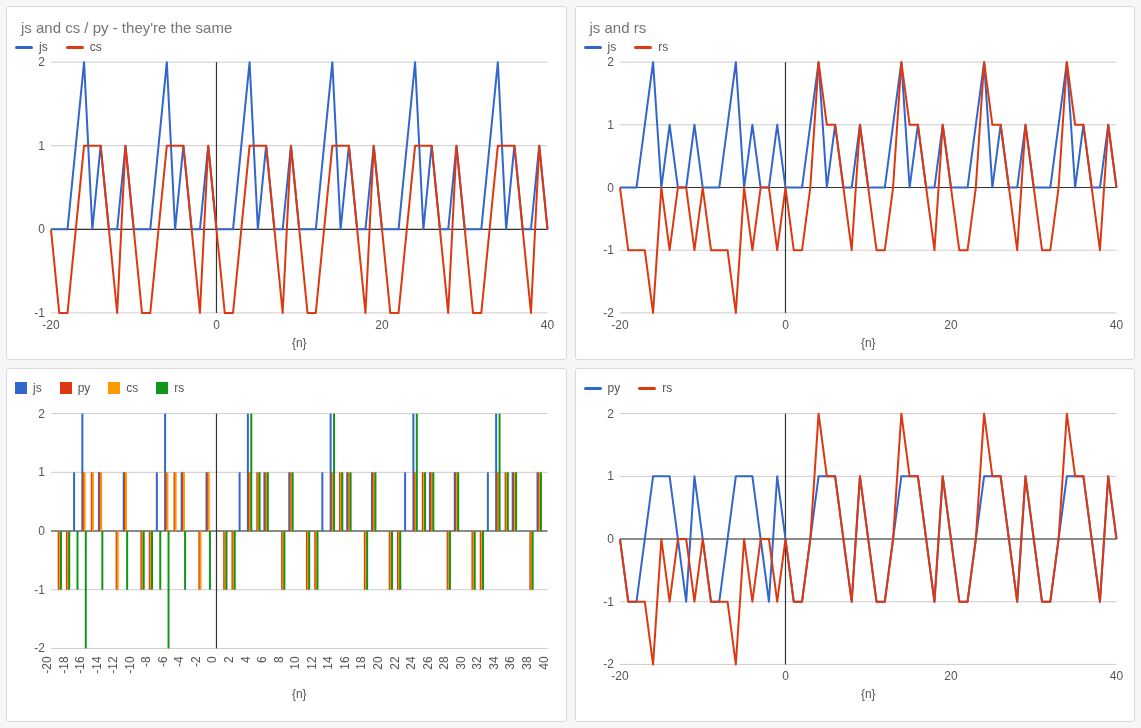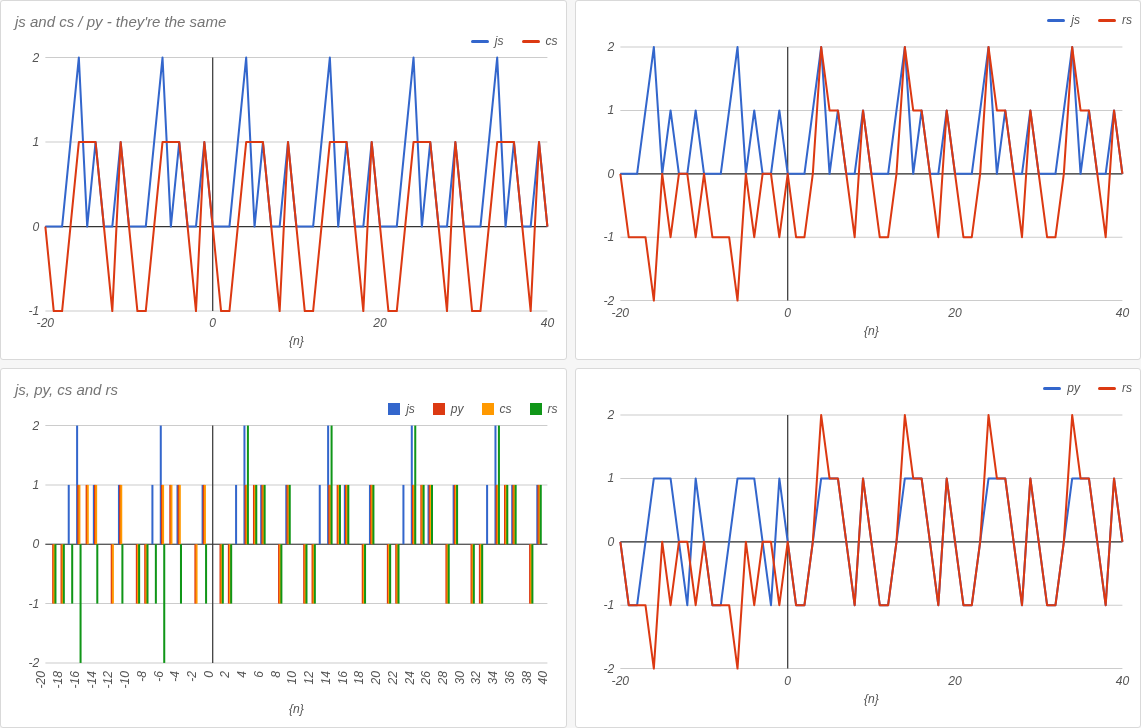--- a/index.html
+++ b/index.html
@@ -6,46 +6,45 @@
     margin:0;
     padding:0;
     background:#ffffff;
     font-family:Arial, Helvetica, sans-serif;
     color:#555;
   }
   .sheet{
     width:1141px;
     height:728px;
     box-sizing:border-box;
-    padding:0;
+    padding:6px;
     display:grid;
     grid-template-columns:1fr 1fr;
     grid-template-rows:1fr 1fr;
     gap:8px;
     background:#f6f6f6;
-    font-style:italic;
   }
   .card{
     background:#ffffff;
     border:1px solid #d9d9d9;
     border-radius:3px;
     box-sizing:border-box;
     padding:12px 8px 6px 8px;
     display:flex;
     flex-direction:column;
     position:relative;
   }
   .title{
     font-size:15px;
     color:#757575;
     margin:0 0 4px 6px;
   }
   .legend{
     display:flex;
-    justify-content:flex-end;
+    justify-content:flex-start;
     gap:18px;
     font-size:12px;
     color:#555;
     margin-bottom:2px;
   }
   .legend span{display:flex;align-items:center;gap:6px;}
   .lkey{width:18px;height:3px;border-radius:2px;display:inline-block;}
   .lkey.sq{width:12px;height:12px;border-radius:0;}
   .plot{flex:1;position:relative;}
   .plot svg{width:100%;height:100%;display:block;}
@@ -85,20 +84,21 @@
             <text font-size="12" fill="#555" x="367.3333333333333" y="273" text-anchor="middle">20</text>
             <text font-size="12" fill="#555" x="533" y="273" text-anchor="middle">40</text>
             <text x="284.5" y="291" text-anchor="middle" class="xlabel">{n}</text>
             <path d="M36 173.33333333333334L44.28333333333333 173.33333333333334L52.56666666666666 173.33333333333334L60.85 89.66666666666667L69.13333333333333 6L77.41666666666666 173.33333333333334L85.7 89.66666666666667L93.98333333333333 173.33333333333334L102.26666666666667 173.33333333333334L110.55 89.66666666666667L118.83333333333333 173.33333333333334L127.11666666666666 173.33333333333334L135.4 173.33333333333334L143.68333333333334 89.66666666666667L151.96666666666667 6L160.25 173.33333333333334L168.53333333333333 89.66666666666667L176.81666666666666 173.33333333333334L185.1 173.33333333333334L193.38333333333333 89.66666666666667L201.66666666666666 173.33333333333334L209.95 173.33333333333334L218.23333333333332 173.33333333333334L226.51666666666668 89.66666666666667L234.8 6L243.08333333333334 173.33333333333334L251.36666666666667 89.66666666666667L259.65 173.33333333333334L267.93333333333334 173.33333333333334L276.2166666666667 89.66666666666667L284.5 173.33333333333334L292.78333333333336 173.33333333333334L301.06666666666666 173.33333333333334L309.35 89.66666666666667L317.6333333333333 6L325.9166666666667 173.33333333333334L334.2 89.66666666666667L342.48333333333335 173.33333333333334L350.76666666666665 173.33333333333334L359.05 89.66666666666667L367.3333333333333 173.33333333333334L375.6166666666667 173.33333333333334L383.9 173.33333333333334L392.18333333333334 89.66666666666667L400.46666666666664 6L408.75 173.33333333333334L417.03333333333336 89.66666666666667L425.31666666666666 173.33333333333334L433.6 173.33333333333334L441.8833333333333 89.66666666666667L450.1666666666667 173.33333333333334L458.45 173.33333333333334L466.73333333333335 173.33333333333334L475.01666666666665 89.66666666666667L483.3 6L491.5833333333333 173.33333333333334L499.8666666666667 89.66666666666667L508.15 173.33333333333334L516.4333333333334 173.33333333333334L524.7166666666667 89.66666666666667L533 173.33333333333334" fill="none" stroke="#3366cc" stroke-width="2" stroke-linejoin="round"></path>
             <path d="M36 173.33333333333334L44.28333333333333 257L52.56666666666666 257L60.85 173.33333333333334L69.13333333333333 89.66666666666667L77.41666666666666 89.66666666666667L85.7 89.66666666666667L93.98333333333333 173.33333333333334L102.26666666666667 257L110.55 89.66666666666667L118.83333333333333 173.33333333333334L127.11666666666666 257L135.4 257L143.68333333333334 173.33333333333334L151.96666666666667 89.66666666666667L160.25 89.66666666666667L168.53333333333333 89.66666666666667L176.81666666666666 173.33333333333334L185.1 257L193.38333333333333 89.66666666666667L201.66666666666666 173.33333333333334L209.95 257L218.23333333333332 257L226.51666666666668 173.33333333333334L234.8 89.66666666666667L243.08333333333334 89.66666666666667L251.36666666666667 89.66666666666667L259.65 173.33333333333334L267.93333333333334 257L276.2166666666667 89.66666666666667L284.5 173.33333333333334L292.78333333333336 257L301.06666666666666 257L309.35 173.33333333333334L317.6333333333333 89.66666666666667L325.9166666666667 89.66666666666667L334.2 89.66666666666667L342.48333333333335 173.33333333333334L350.76666666666665 257L359.05 89.66666666666667L367.3333333333333 173.33333333333334L375.6166666666667 257L383.9 257L392.18333333333334 173.33333333333334L400.46666666666664 89.66666666666667L408.75 89.66666666666667L417.03333333333336 89.66666666666667L425.31666666666666 173.33333333333334L433.6 257L441.8833333333333 89.66666666666667L450.1666666666667 173.33333333333334L458.45 257L466.73333333333335 257L475.01666666666665 173.33333333333334L483.3 89.66666666666667L491.5833333333333 89.66666666666667L499.8666666666667 89.66666666666667L508.15 173.33333333333334L516.4333333333334 257L524.7166666666667 89.66666666666667L533 173.33333333333334" fill="none" stroke="#dc3912" stroke-width="2" stroke-linejoin="round"></path>
           </g>
         </svg>
       </div>
   </div>
   <div class="card">
+    <div class="title">js and rs</div>
     <div class="legend">
         <span>
           <i class="lkey" style="background: rgb(51, 102, 204);"></i>
           <span>js</span>
         </span>
         <span>
           <i class="lkey" style="background: rgb(220, 57, 18);"></i>
           <span>rs</span>
         </span>
       </div>
@@ -122,21 +122,20 @@
             <text font-size="12" fill="#555" x="367.3333333333333" y="273" text-anchor="middle">20</text>
             <text font-size="12" fill="#555" x="533" y="273" text-anchor="middle">40</text>
             <text x="284.5" y="291" text-anchor="middle" class="xlabel">{n}</text>
             <path d="M36 131.5L44.28333333333333 131.5L52.56666666666666 131.5L60.85 68.75L69.13333333333333 6L77.41666666666666 131.5L85.7 68.75L93.98333333333333 131.5L102.26666666666667 131.5L110.55 68.75L118.83333333333333 131.5L127.11666666666666 131.5L135.4 131.5L143.68333333333334 68.75L151.96666666666667 6L160.25 131.5L168.53333333333333 68.75L176.81666666666666 131.5L185.1 131.5L193.38333333333333 68.75L201.66666666666666 131.5L209.95 131.5L218.23333333333332 131.5L226.51666666666668 68.75L234.8 6L243.08333333333334 131.5L251.36666666666667 68.75L259.65 131.5L267.93333333333334 131.5L276.2166666666667 68.75L284.5 131.5L292.78333333333336 131.5L301.06666666666666 131.5L309.35 68.75L317.6333333333333 6L325.9166666666667 131.5L334.2 68.75L342.48333333333335 131.5L350.76666666666665 131.5L359.05 68.75L367.3333333333333 131.5L375.6166666666667 131.5L383.9 131.5L392.18333333333334 68.75L400.46666666666664 6L408.75 131.5L417.03333333333336 68.75L425.31666666666666 131.5L433.6 131.5L441.8833333333333 68.75L450.1666666666667 131.5L458.45 131.5L466.73333333333335 131.5L475.01666666666665 68.75L483.3 6L491.5833333333333 131.5L499.8666666666667 68.75L508.15 131.5L516.4333333333334 131.5L524.7166666666667 68.75L533 131.5" fill="none" stroke="#3366cc" stroke-width="2" stroke-linejoin="round"></path>
             <path d="M36 131.5L44.28333333333333 194.25L52.56666666666666 194.25L60.85 194.25L69.13333333333333 257L77.41666666666666 131.5L85.7 194.25L93.98333333333333 131.5L102.26666666666667 131.5L110.55 194.25L118.83333333333333 131.5L127.11666666666666 194.25L135.4 194.25L143.68333333333334 194.25L151.96666666666667 257L160.25 131.5L168.53333333333333 194.25L176.81666666666666 131.5L185.1 131.5L193.38333333333333 194.25L201.66666666666666 131.5L209.95 194.25L218.23333333333332 194.25L226.51666666666668 131.5L234.8 6L243.08333333333334 68.75L251.36666666666667 68.75L259.65 131.5L267.93333333333334 194.25L276.2166666666667 68.75L284.5 131.5L292.78333333333336 194.25L301.06666666666666 194.25L309.35 131.5L317.6333333333333 6L325.9166666666667 68.75L334.2 68.75L342.48333333333335 131.5L350.76666666666665 194.25L359.05 68.75L367.3333333333333 131.5L375.6166666666667 194.25L383.9 194.25L392.18333333333334 131.5L400.46666666666664 6L408.75 68.75L417.03333333333336 68.75L425.31666666666666 131.5L433.6 194.25L441.8833333333333 68.75L450.1666666666667 131.5L458.45 194.25L466.73333333333335 194.25L475.01666666666665 131.5L483.3 6L491.5833333333333 68.75L499.8666666666667 68.75L508.15 131.5L516.4333333333334 194.25L524.7166666666667 68.75L533 131.5" fill="none" stroke="#dc3912" stroke-width="2" stroke-linejoin="round"></path>
           </g>
         </svg>
       </div>
   </div>
   <div class="card">
-    <div class="title">js, py, cs and rs</div>
     <div class="legend">
         <span>
           <i class="lkey sq" style="background: rgb(51, 102, 204);"></i>
           <span>js</span>
         </span>
         <span>
           <i class="lkey sq" style="background: rgb(220, 57, 18);"></i>
           <span>py</span>
         </span>
         <span>

